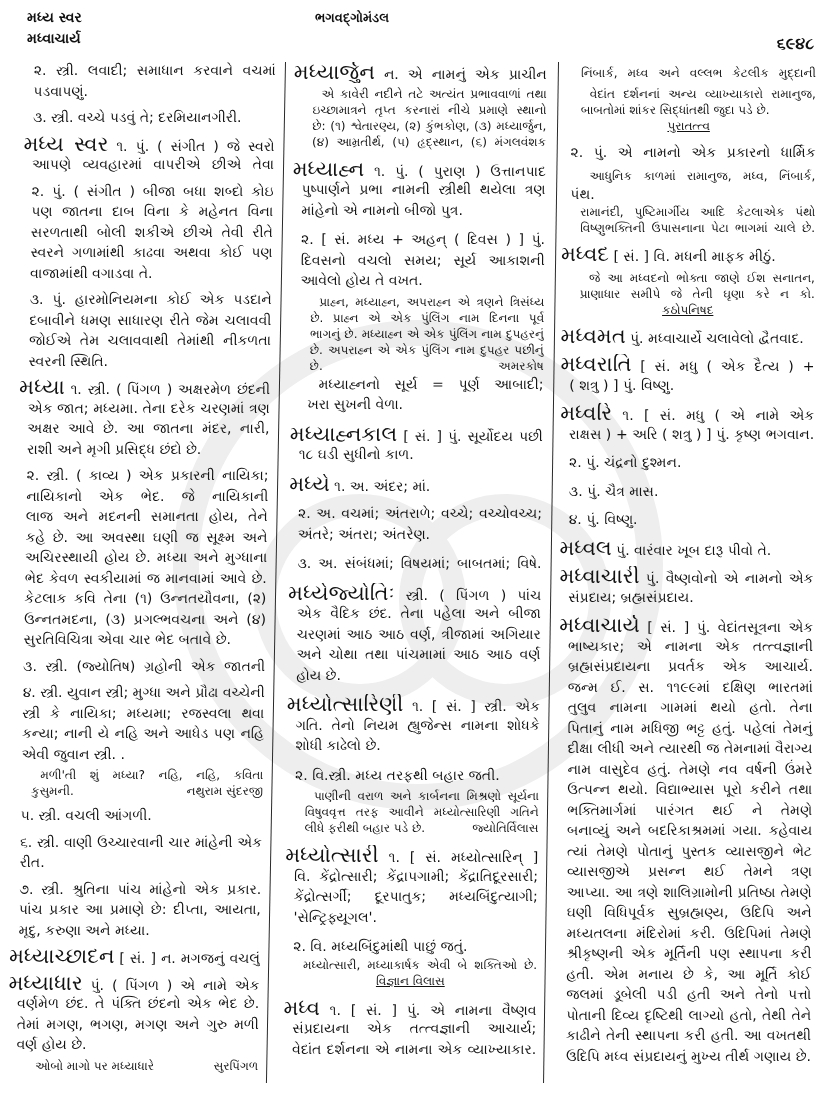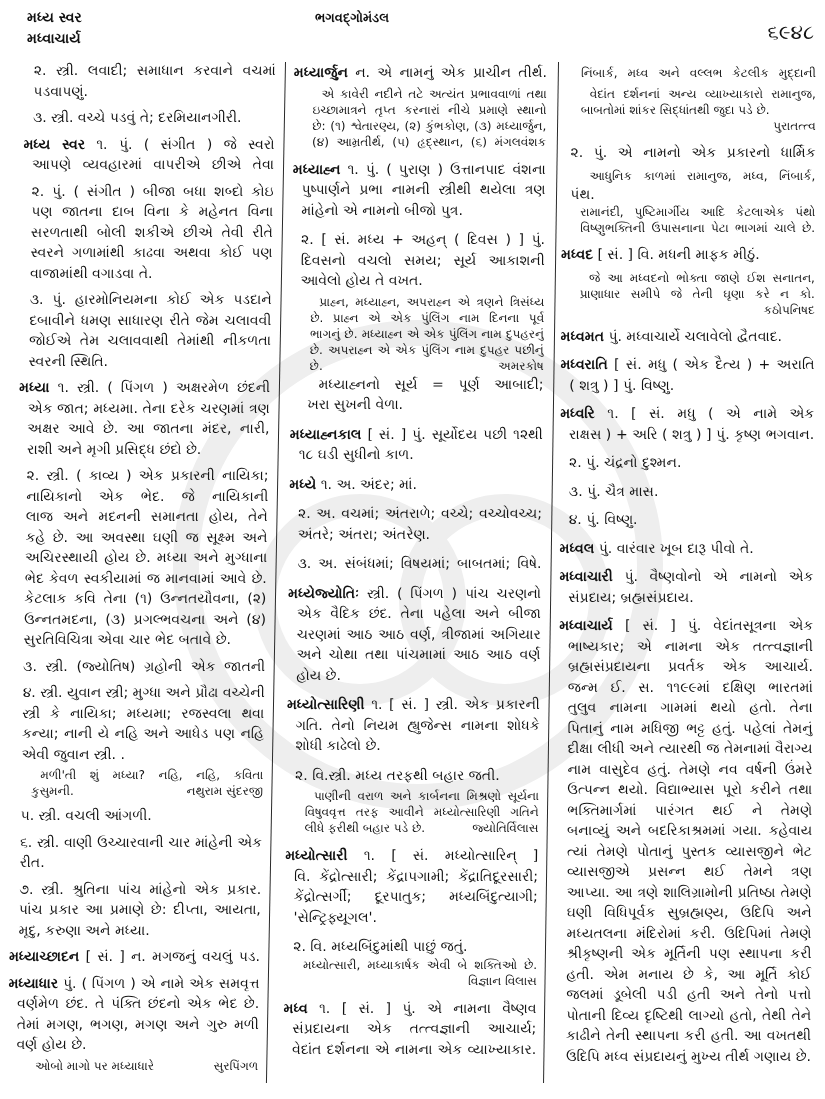--- a/index.html
+++ b/index.html
@@ -6,46 +6,46 @@
   body {
     width:825px; height:1099px; position:relative; overflow:hidden;
     background:#ffffff; color:#111;
     font-family:"DejaVu Sans", "Liberation Sans", sans-serif;
   }
   .watermark { position:absolute; left:0; top:0; width:825px; height:1099px; z-index:0; }
   .hdr { position:absolute; z-index:2; white-space:nowrap; }
   .hdr-left-top { left:27px; top:9px; font-size:14px; font-weight:bold; }
   .hdr-left-bottom { left:27px; top:30px; font-size:14px; font-weight:bold; }
   .hdr-title { left:0; width:704px; top:10px; text-align:center; font-size:13px; font-weight:bold; }
-  .hdr-page { right:11px; top:20px; font-size:20px; font-weight:normal; }
+  .hdr-page { right:11px; top:34px; font-size:16px; font-weight:bold; }
 
   .divider { position:absolute; width:1px; background:#2a2a2a; transform-origin:0 0; z-index:1; }
   #div1 { left:285px; top:62px; height:1021px; transform:skewX(-1.07deg); }
   #div2 { left:558px; top:62px; height:1021px; transform:skewX(-0.84deg); }
 
   .col { position:absolute; transform-origin:0 0; z-index:2; --lh:20.5px; }
   #col1 { left:25px; top:60px; width:251px; transform:skewX(-1.02deg); --gap:6px; --qgap:3px; }
   #col2 { left:294px; top:62px; width:253px; transform:skewX(-0.63deg); --gap:9px; --qgap:3px; }
   #col3 { left:562px; top:65px; width:254px; transform:skewX(-0.29deg); --gap:8px; --qgap:5px; }
 
   .ln { height:var(--lh); line-height:var(--lh); overflow:hidden; font-size:14px;
         padding-left:9px; box-sizing:border-box; text-align:left; }
   .ln.h { padding-left:0; }
   .ln.g { margin-top:var(--gap); }
   .ln.qf, .ln.q, .ln.cite { font-size:12px; height:16px; line-height:16px; }
   .ln.qf { padding-left:28px; margin-top:var(--qgap); }
   .ln.q { padding-left:19px; }
-  .ln.cite { padding-left:0; text-align:right; }
+  .ln.cite { padding-left:0; text-align:center;text-decoration:underline; }
   .ln.if { padding-left:28px; }
   .ln.i { padding-left:17px; }
   .col > .ln:first-child { margin-top:0; }
   .ln.j { text-align:justify; text-align-last:justify; }
   .ln.wc { display:flex; justify-content:space-between; white-space:nowrap; }
   .ln.wc .ct { padding-left:8px; }
-  .hw { font-weight:bold; font-size:14px; }
+  .hw { font-weight:normal; font-size:21px; }
 </style>
 </head>
 <body>
 
 <svg class="watermark" viewBox="0 0 825 1099" width="825" height="1099">
   <g fill="none" stroke="#eeeeee">
     <circle cx="418" cy="565" r="232" stroke-width="26"></circle>
     <circle cx="360" cy="600" r="95" stroke-width="22"></circle>
     <circle cx="505" cy="600" r="95" stroke-width="22"></circle>
   </g>

